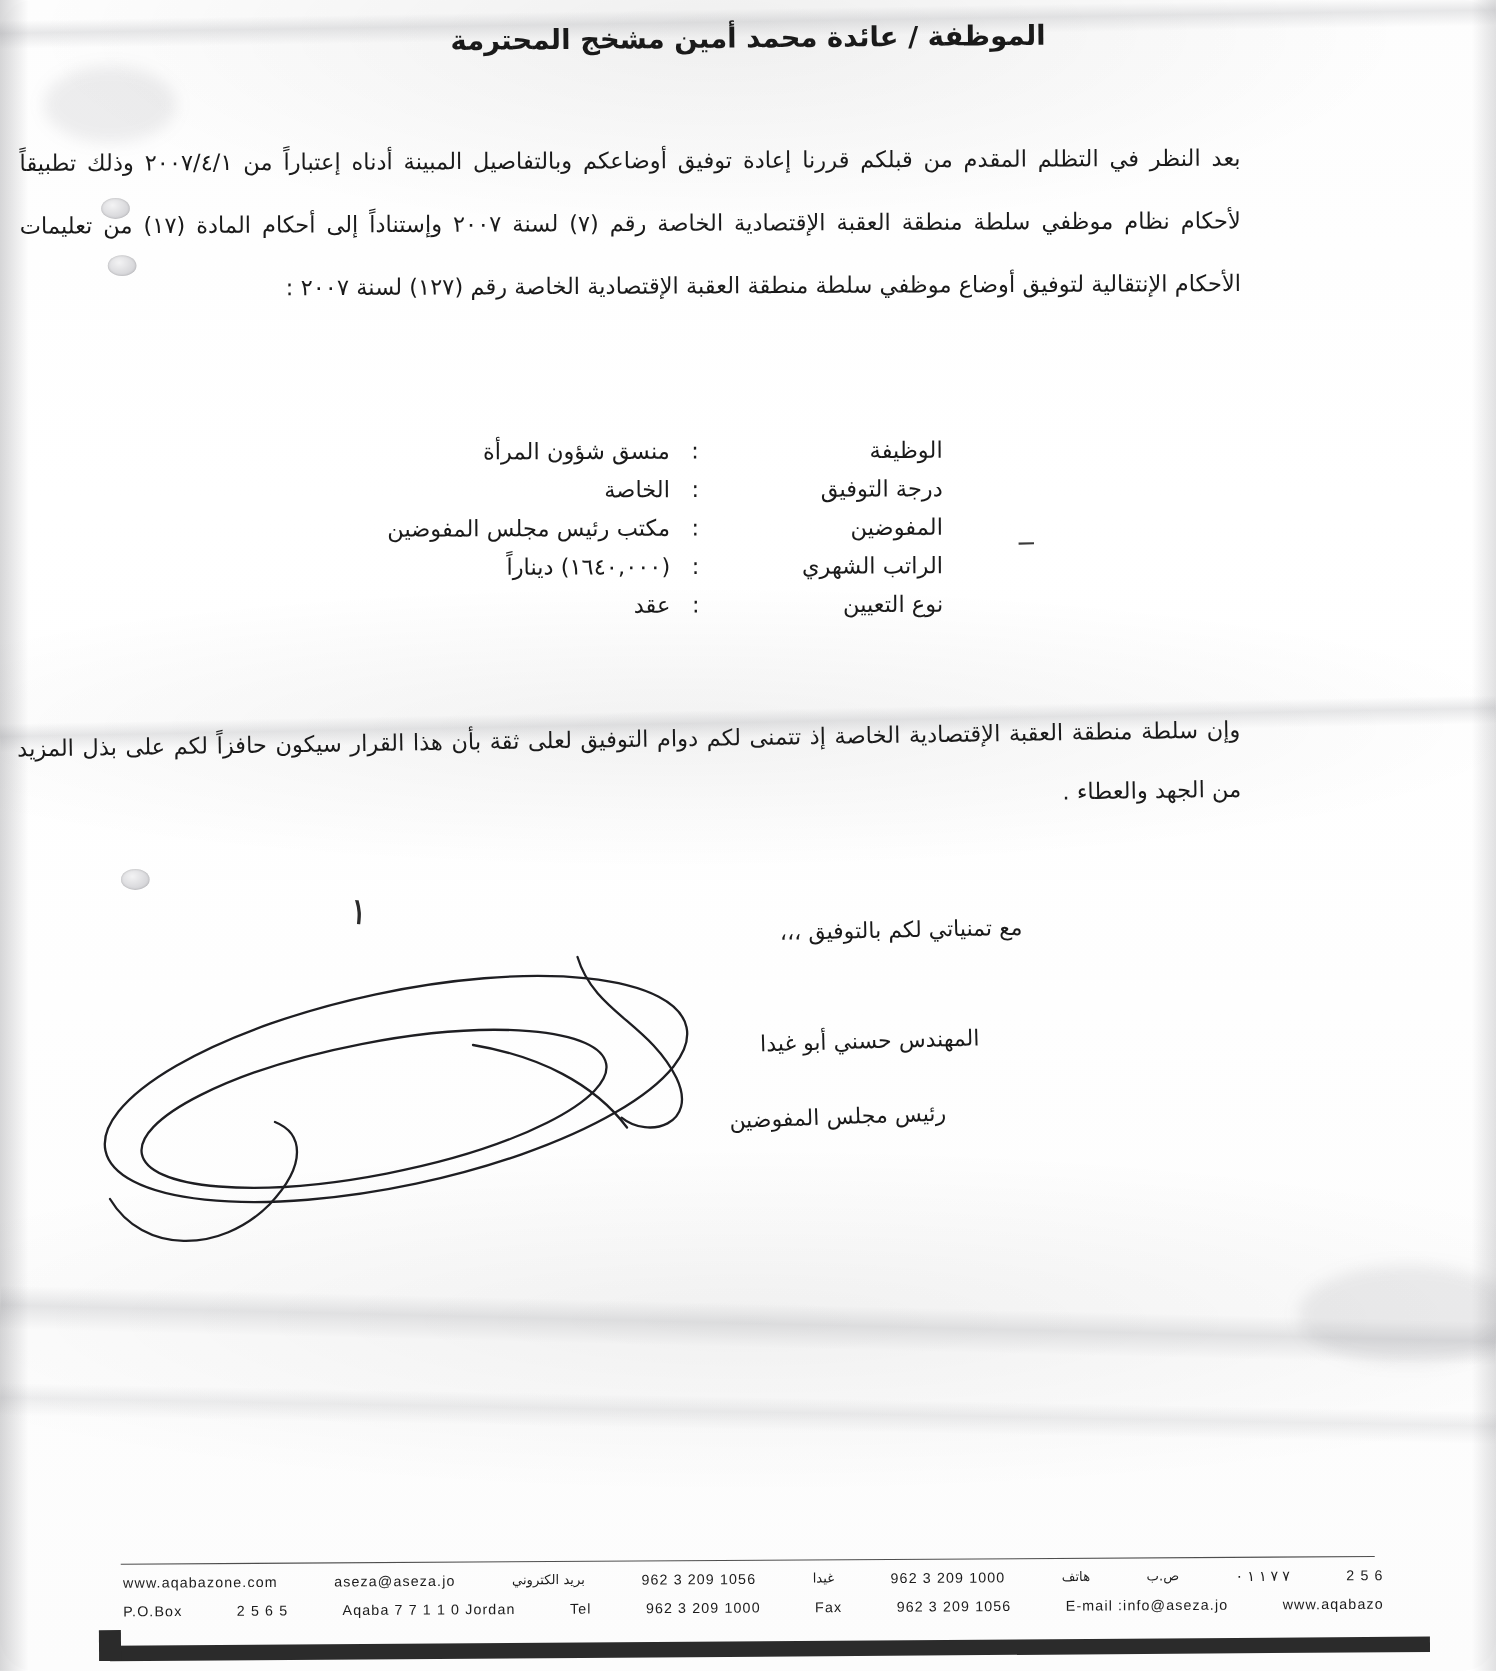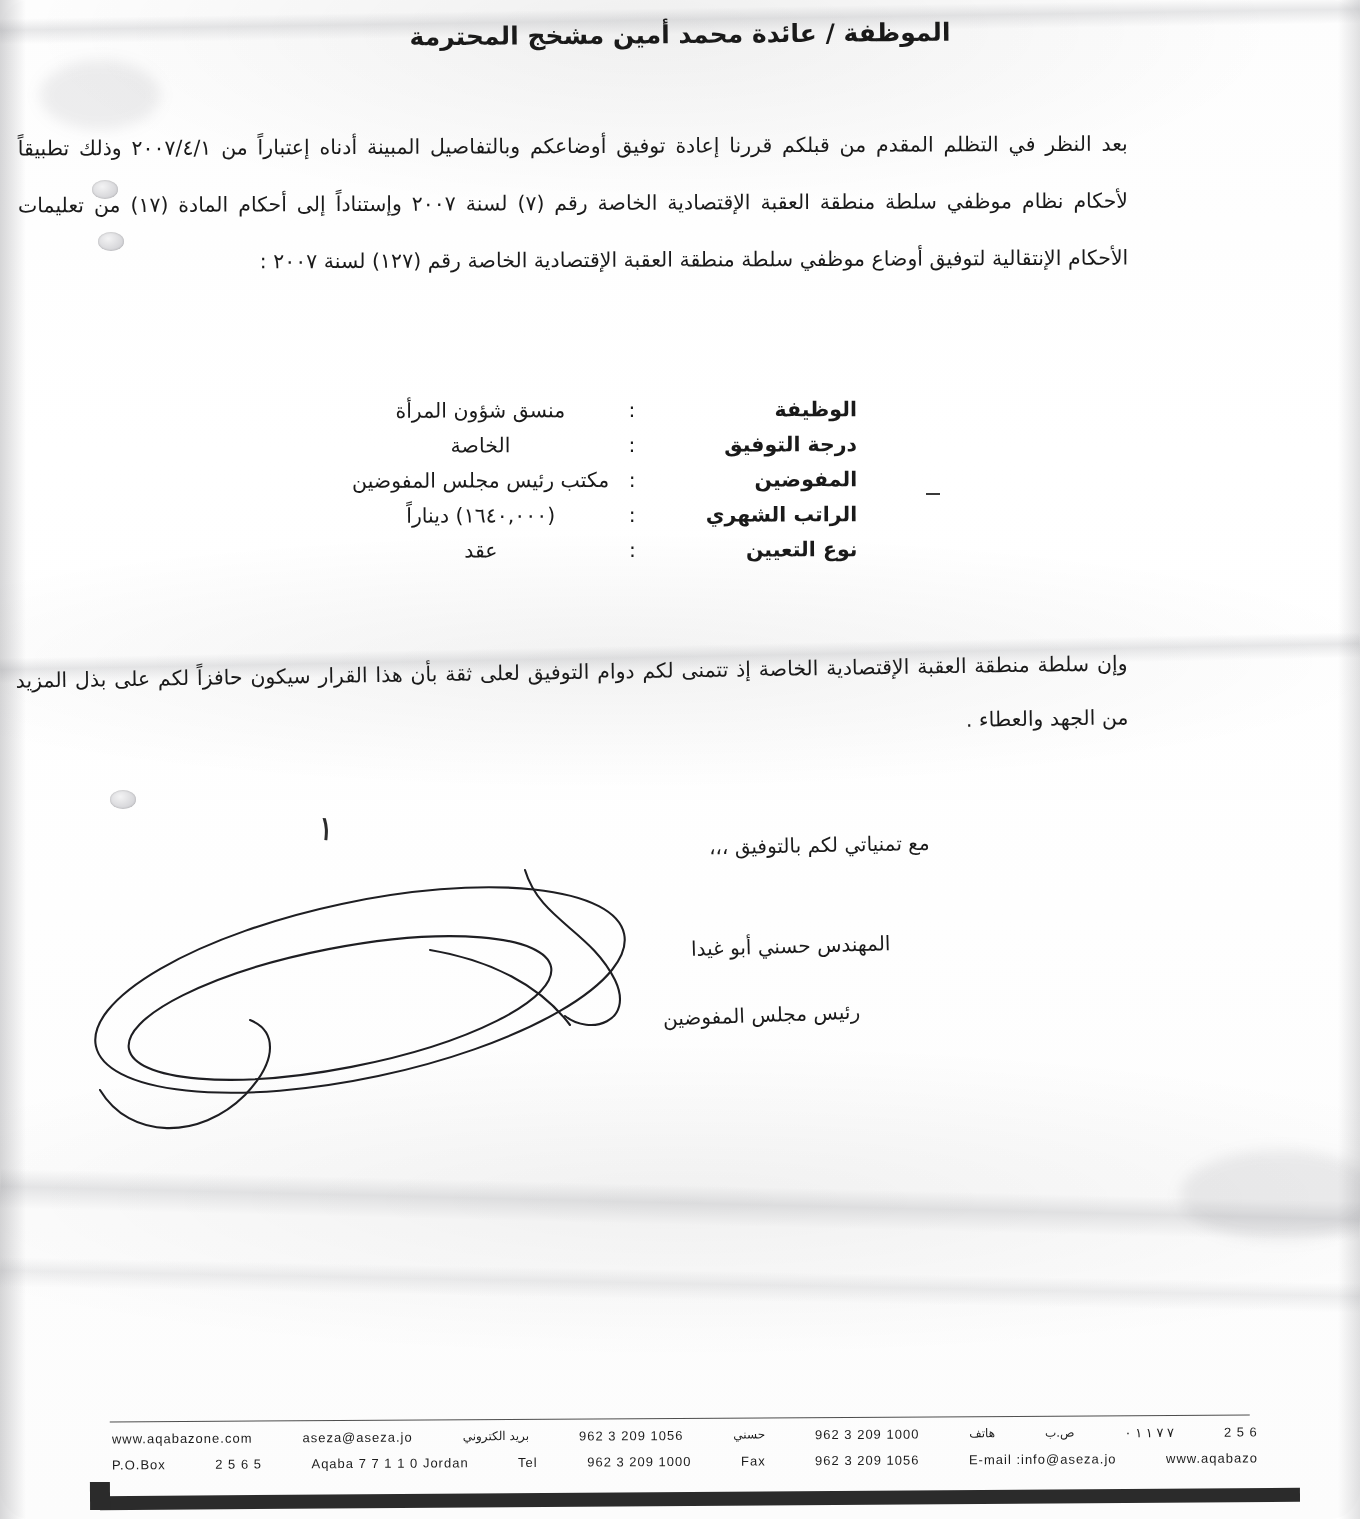--- a/index.html
+++ b/index.html
@@ -99,23 +99,23 @@
     margin-left: auto;
     transform: translateX(-75px) rotate(-0.2deg);
   }
   .details td {
     font-size: 20.5px;
     padding: 2px 0;
     white-space: nowrap;
     vertical-align: top;
     line-height: 31px;
   }
-  .details td.label { width: 190px; text-align: right; padding-left: 18px; font-weight: bold; }
+  .details td.label { width: 190px; text-align: right; padding-left: 18px; }
   .details td.colon { width: 34px; text-align: center; }
-  .details td.value { text-align: center; padding-right: 6px; margin-left: 44px; }
+  .details td.value { text-align: right; padding-right: 6px; margin-left: 44px; }
 
   .dash-mark {
     position: absolute;
     top: 493px;
     right: 420px;
     width: 14px;
     height: 2px;
     background: #3a3a3a;
     transform: rotate(-1deg);
   }
@@ -310,21 +310,21 @@
   <div class="sig-role">رئيس مجلس المفوضين</div>
 
   <div class="footer">
     <div class="rule-top"></div>
 
     <div class="footer-row r1" dir="ltr">
       <span class="cell">www.aqabazone.com</span>
       <span class="cell">aseza@aseza.jo</span>
       <span class="cell ar">بريد الكتروني</span>
       <span class="cell">962  3 209 1056</span>
-      <span class="cell ar">حسني</span>
+      <span class="cell ar">غيدا</span>
       <span class="cell">962  3  209  1000</span>
       <span class="cell ar">هاتف</span>
       <span class="cell ar">ص.ب</span>
       <span class="cell">٧ ٧ ١ ١ ٠</span>
       <span class="cell">2      5      6</span>
     </div>
 
     <div class="footer-row r2" dir="ltr">
       <span class="cell">P.O.Box</span>
       <span class="cell">2     5     6     5</span>

